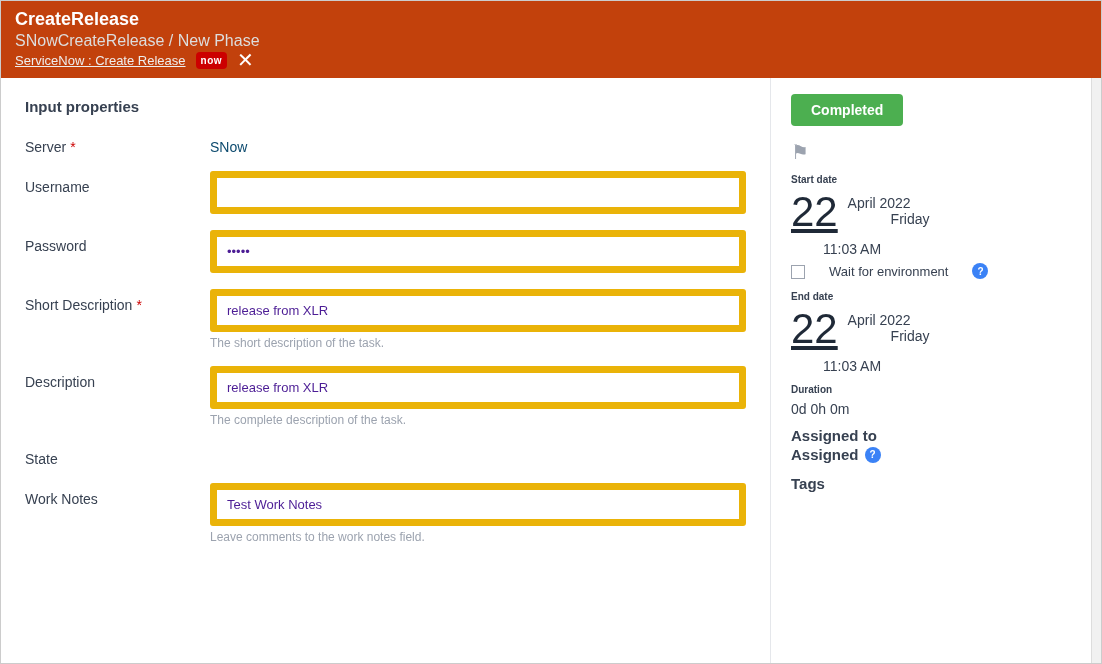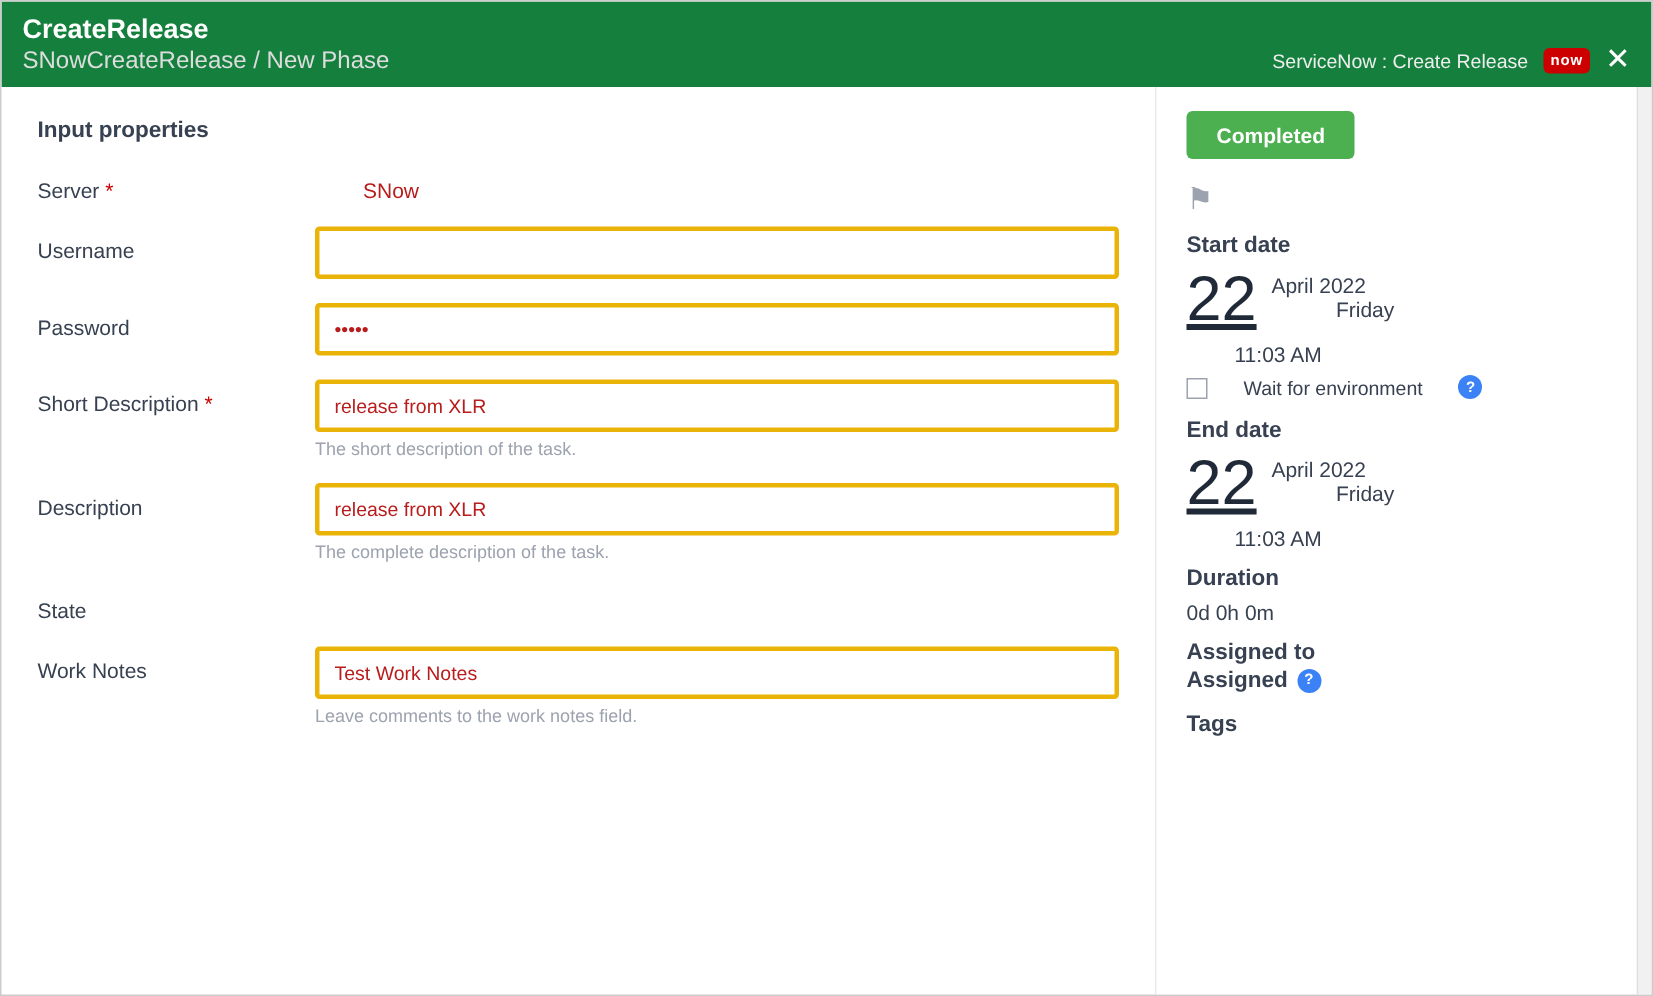--- a/index.html
+++ b/index.html
@@ -9,33 +9,34 @@
       width: 1102px;
       height: 664px;
       border: 1px solid #ccc;
       display: flex;
       flex-direction: column;
       overflow: hidden;
       background: #fff;
     }
 
     .title-bar {
-      background: #15803d;
-      color: #fff;
-      display: flex;
-      align-items: flex-end;
+      background: #c2410c;
+      color: #fff;
+      display: flex;
+      align-items: flex-start;
       justify-content: space-between;
       padding: 8px 14px;
       min-height: 44px;
+      flex-direction: column;
     }
     .title-bar-left { display: flex; flex-direction: column; }
     .title-bar-title { font-size: 18px; font-weight: 600; }
     .title-bar-subtitle { font-size: 16px; color: #ddd; margin-top: 2px; }
     .title-bar-right { display: flex; align-items: center; gap: 10px; }
-    .title-bar-info { font-size: 13px; color: #eee; }
+    .title-bar-info { font-size: 13px; color: #eee; text-decoration: underline; }
 
     .now-logo {
       background: #cc0000;
       color: #fff;
       font-size: 10px;
       font-weight: bold;
       padding: 3px 5px;
       border-radius: 4px;
       letter-spacing: 0.5px;
     }
@@ -107,39 +108,38 @@
 
     .form-control-wrap {
       flex: 1;
       display: flex;
       flex-direction: column;
     }
 
     .form-input {
       width: 100%;
       padding: 7px 10px;
-      border: 3px solid #eab308;
+      border: 7px solid #eab308;
       border-radius: 3px;
       font-size: 13px;
-      color: #b91c1c;
+      color: #4c1d95;
       background: #fff;
       outline: none;
     }
 
     .form-hint {
       font-size: 12px;
       color: #9ca3af;
       margin-top: 4px;
     }
 
     .server-value {
       font-size: 14px;
-      color: #b91c1c;
+      color: #0c4a6e;
       padding-top: 8px;
-      margin-left: 32px;
     }
 
     
     .completed-btn {
       background: #4caf50;
       color: #fff;
       border: none;
       border-radius: 4px;
       padding: 8px 20px;
       font-size: 14px;
@@ -149,21 +149,21 @@
     }
 
     .flag-icon {
       color: #9ca3af;
       font-size: 20px;
       margin-bottom: 10px;
       display: block;
     }
 
     .side-section-label {
-      font-size: 15px;
+      font-size: 10px;
       font-weight: 700;
       color: #374151;
       margin-bottom: 6px;
       margin-top: 10px;
     }
 
     .date-block { margin-bottom: 8px; }
 
     .date-day {
       font-size: 42px;

